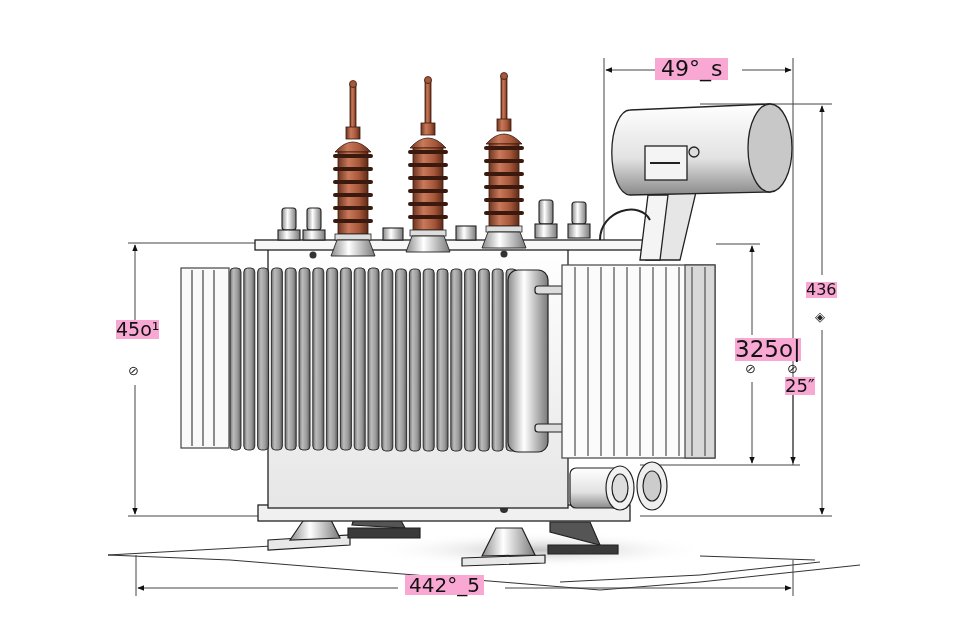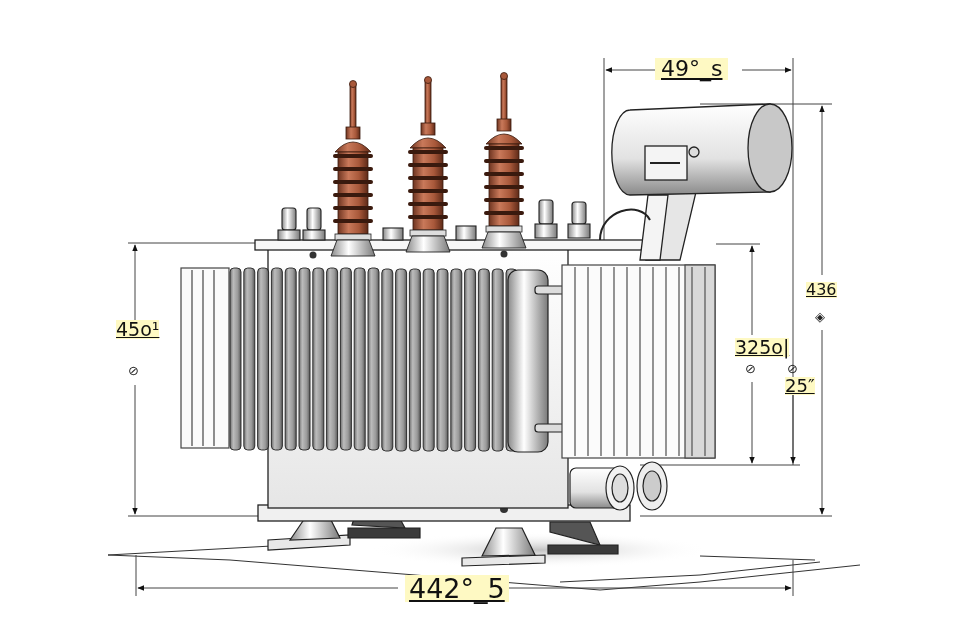--- a/index.html
+++ b/index.html
@@ -1,18 +1,18 @@
 <!DOCTYPE html>
 <html><head>
 <meta charset="utf-8">
 <style>
   html, body { margin:0; padding:0; background:#ffffff; }
   body { width:960px; height:640px; position:relative; overflow:hidden; font-family:"DejaVu Sans", sans-serif; }
   #canvas { position:absolute; left:0; top:0; width:960px; height:640px; }
-  .dim-label { position:absolute; font-family:"DejaVu Sans", sans-serif; color:#111; background:#fef9c3; line-height:1; white-space:nowrap;text-decoration:underline; }
+  .dim-label { position:absolute; font-family:"DejaVu Sans", sans-serif; color:#111; background:#f9a8d4; line-height:1; white-space:nowrap; }
   .dim-sym { position:absolute; font-size:13px; color:#222; line-height:1; }
 </style>
 </head>
 <body>
 
 <svg id="canvas" viewBox="0 0 960 640" xmlns="http://www.w3.org/2000/svg">
   <defs>
     <linearGradient id="copperGrad" x1="0" x2="1" y1="0" y2="0">
       <stop offset="0" stop-color="#6e3420"></stop>
       <stop offset="0.35" stop-color="#c9795a"></stop>
@@ -240,17 +240,17 @@
       <rect x="486" y="226" width="36" height="6" fill="#ddd" stroke="#222" stroke-width="0.8"></rect>
       <path d="M488,232 L482,248 L526,248 L520,232 Z" fill="url(#porcGrad)" stroke="#222" stroke-width="0.9"></path>
     </g>
 </svg>
 
 <div class="dim-label" style="left:655px;top:58px;font-size:22px;padding:0 6px;">49°_s</div>
 <div class="dim-label" style="left:116px;top:320px;font-size:19px;">45o¹</div>
 <div class="dim-sym" style="left:128px;top:364px;">⊘</div>
 <div class="dim-label" style="left:806px;top:282px;font-size:16px;">436</div>
 <div class="dim-sym" style="left:815px;top:310px;">◈</div>
-<div class="dim-label" style="left:735px;top:338px;font-size:19px;">325o|</div>
+<div class="dim-label" style="left:735px;top:338px;font-size:23px;">325o|</div>
 <div class="dim-sym" style="left:745px;top:362px;">⊘</div>
 <div class="dim-label" style="left:785px;top:337px;font-size:18px;margin-top:40px;">25″</div>
 <div class="dim-sym" style="left:787px;top:362px;">⊘</div>
-<div class="dim-label" style="left:405px;top:575px;font-size:27px;padding:0 4px;">442°_5</div>
+<div class="dim-label" style="left:405px;top:575px;font-size:20px;padding:0 4px;">442°_5</div>
 
 </body></html>

